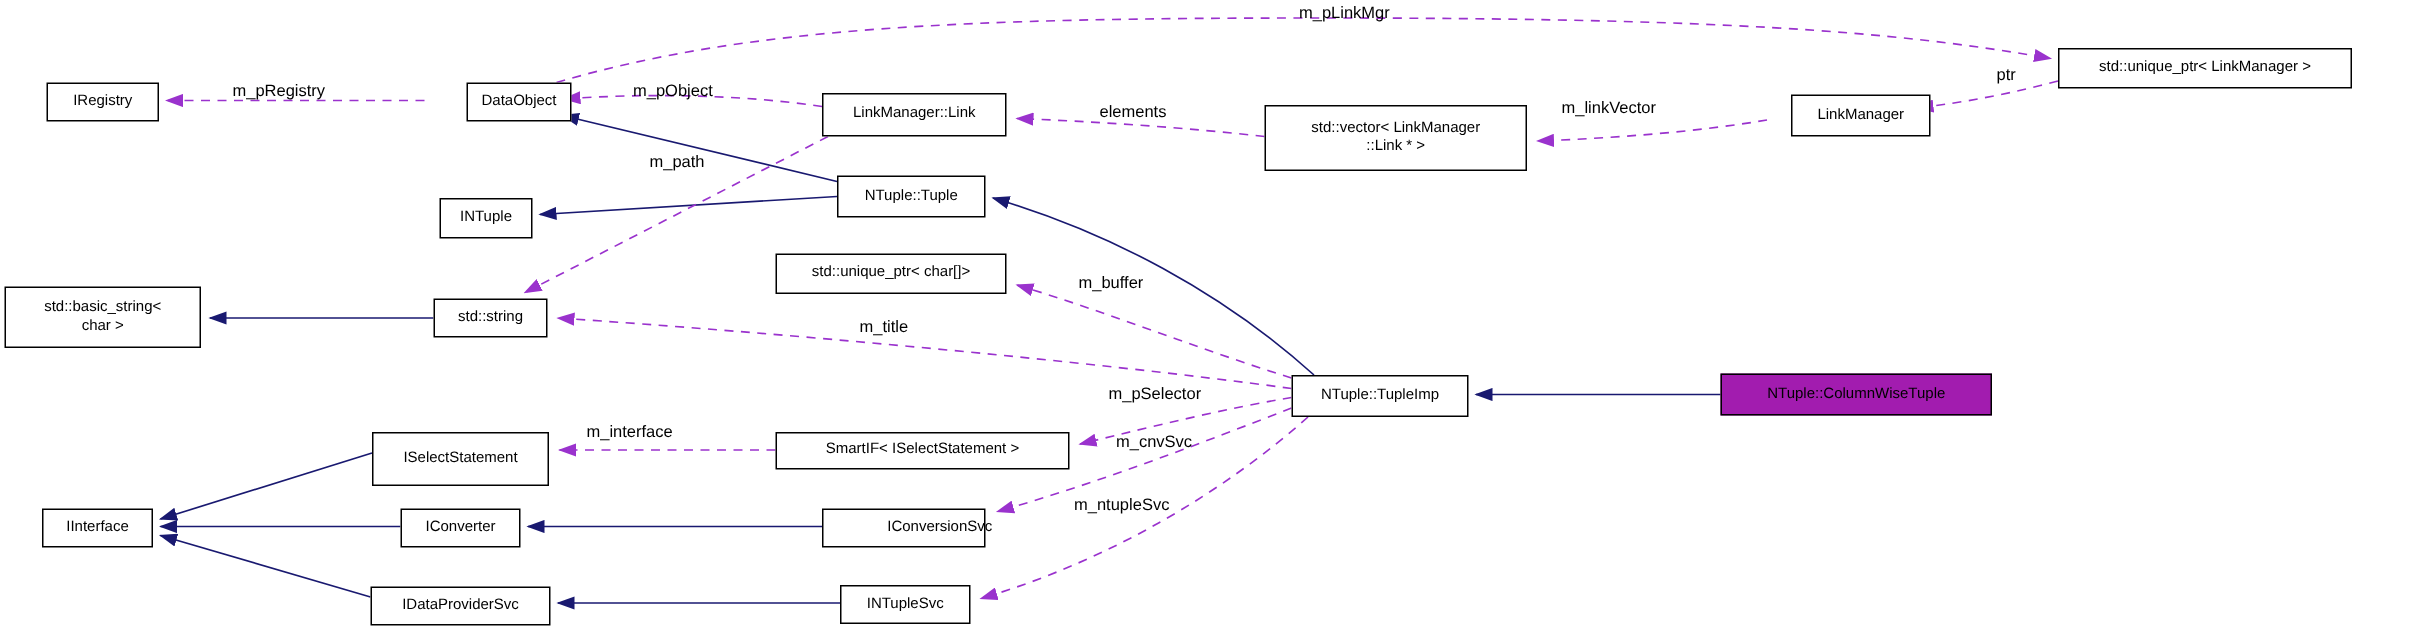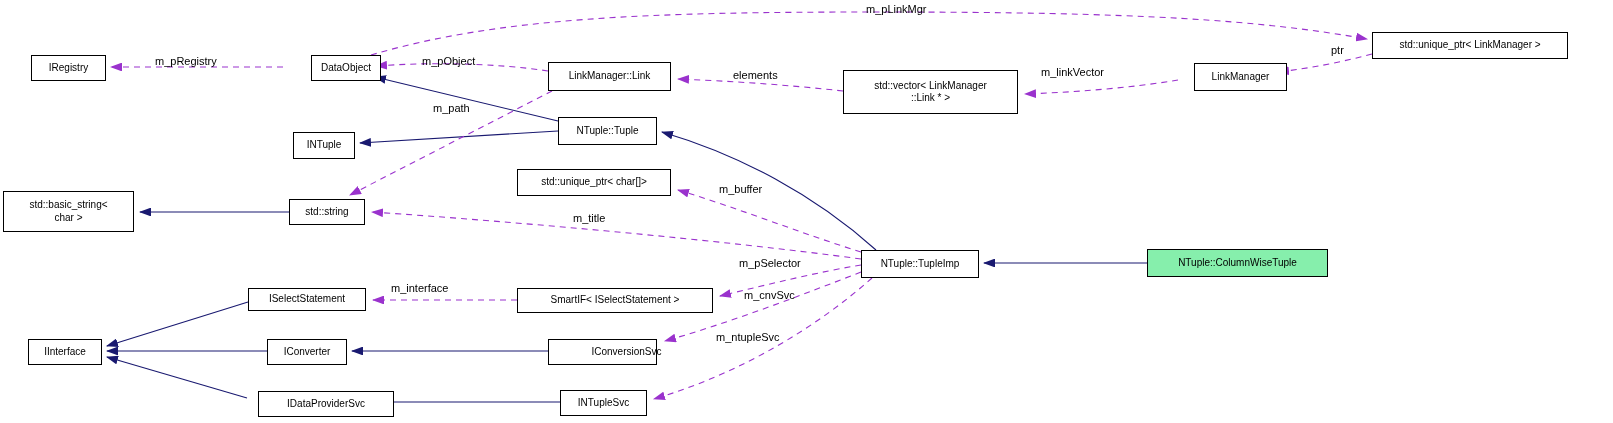--- a/index.html
+++ b/index.html
@@ -8,44 +8,44 @@
     font-family:"Liberation Sans", sans-serif; overflow:hidden;
   }
   .edges-layer { position:absolute; left:0; top:0; }
   .node {
     position:absolute; box-sizing:border-box;
     border:1px solid #000000; background:#ffffff;
     display:flex; align-items:center; justify-content:center;
     font-size:10px; color:#000000; text-align:center;
     white-space:pre-line; line-height:1.25;
   }
-  .node.focus { background:#86efac; }
+  .node.focus { background:#a21caf; }
   .elabel {
     position:absolute; font-size:11px; color:#000000; white-space:nowrap;
   }
   
   .n-iregistry   { left:31px;   top:55px;  width:75px;  height:26px; }
   .n-dataobject  { left:283px;  top:55px;  width:70px;  height:26px;margin-left:28px; }
   .n-lmlink      { left:548px;  top:62px;  width:123px; height:29px; }
   .n-tuple       { left:558px;  top:117px; width:99px;  height:28px; }
   .n-intuple     { left:293px;  top:132px; width:62px;  height:27px; }
   .n-vectorlink  { left:843px;  top:70px;  width:175px; height:44px; }
   .n-linkmanager { left:1178px; top:63px;  width:93px;  height:28px;margin-left:16px; }
   .n-uptrlm      { left:1372px; top:32px;  width:196px; height:27px; }
   .n-uptrchar    { left:517px;  top:169px; width:154px; height:27px; }
   .n-basicstring { left:3px;    top:191px; width:131px; height:41px; }
   .n-stdstring   { left:289px;  top:199px; width:76px;  height:26px; }
   .n-tupleimp    { left:861px;  top:250px; width:118px; height:28px; }
   .n-cwt         { left:1147px; top:249px; width:181px; height:28px; }
-  .n-iselect     { left:248px;  top:288px; width:118px; height:23px; }
+  .n-iselect     { left:248px;  top:288px; width:118px; height:36px; }
   .n-smartif     { left:517px;  top:288px; width:196px; height:25px; }
   .n-iinterface  { left:28px;   top:339px; width:74px;  height:26px; }
   .n-iconverter  { left:267px;  top:339px; width:80px;  height:26px; }
   .n-iconvsvc    { left:548px;  top:339px; width:109px; height:26px;padding-left:48px; }
-  .n-idps        { left:258px;  top:391px; width:136px; height:26px; }
+  .n-idps        { left:247px;  top:391px; width:120px; height:26px; }
   .n-intuplesvc  { left:560px;  top:390px; width:87px;  height:26px; }
   
   .l-mpregistry  { left:155px;  top:55px;  }
   .l-mpobject    { left:422px;  top:55px;  }
   .l-mpath       { left:433px;  top:102px; }
   .l-mplinkmgr   { left:866px;  top:3px;   }
   .l-elements    { left:733px;  top:69px;  }
   .l-mlinkvector { left:1041px; top:66px;  }
   .l-ptr         { left:1331px; top:44px;  }
   .l-mbuffer     { left:719px;  top:183px; }

